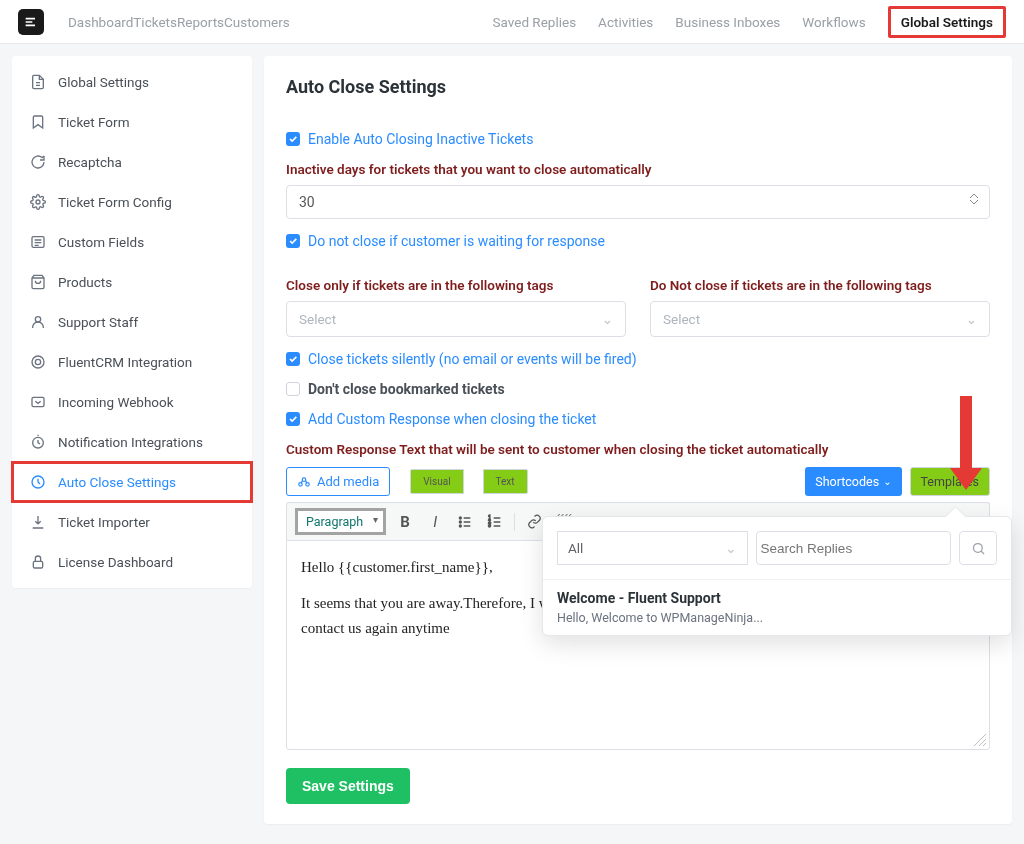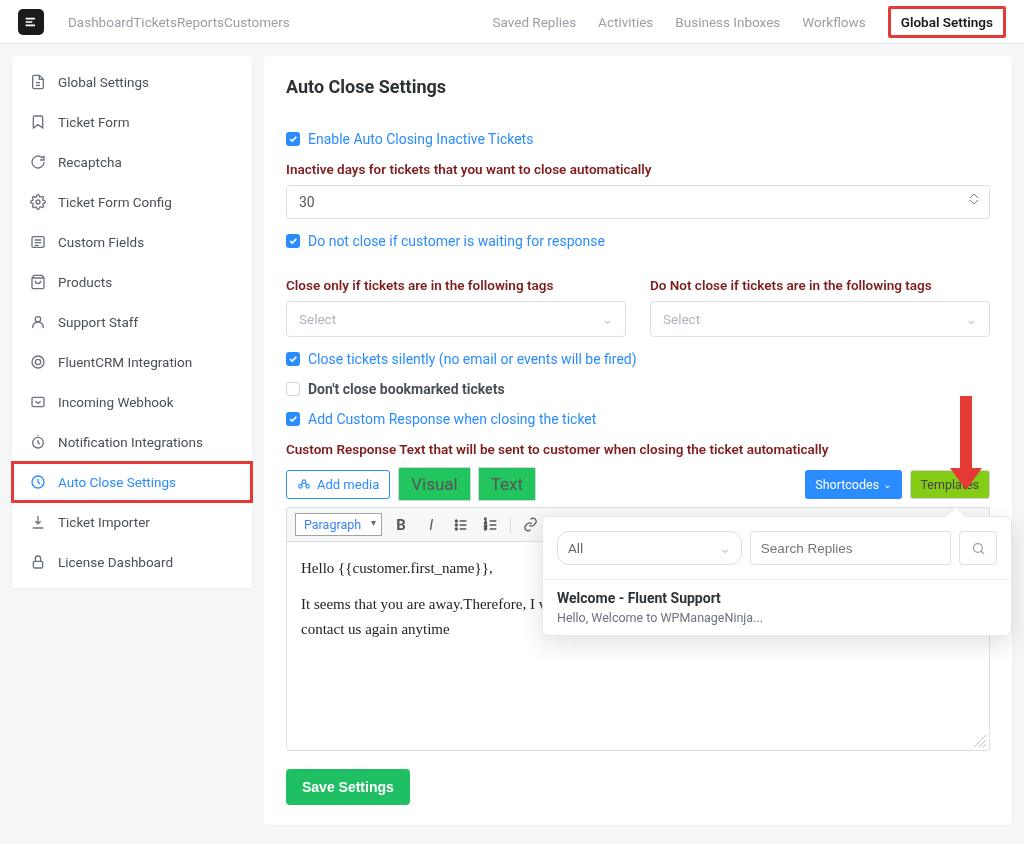--- a/index.html
+++ b/index.html
@@ -27,45 +27,45 @@
   .chk svg { width:10px; height:10px; color:#fff;}
   .chk-label { color: #2a8cff; font-size: 14px; cursor:pointer;}
   .chk-label.plain { color:#495057;font-weight:bold; }
   .field-label { font-size: 13.5px; color: #7f1d1d; font-weight: 600; margin: 14px 0 8px; }
   .num-input { width: 100%; border: 1px solid #dcdfe6; border-radius: 4px; padding: 8px 12px; font-size: 14px; color:#555; position:relative;}
   .num-input .spinner { position:absolute; right:6px; top:50%; transform:translateY(-50%); width:14px; height:18px; display:flex; flex-direction:column; color:#888;}
   .two-col { display:flex; gap:24px; margin-top:4px;}
   .col { flex:1; }
   .select { border:1px solid #dcdfe6; border-radius:4px; padding:9px 12px; color:#adb5bd; display:flex; align-items:center; justify-content:space-between; cursor:pointer; font-size:13.5px;}
   .select .chev { color:#c0c4cc; }
-  .toolbar-row { display:flex; align-items:center; gap:8px; margin:10px 0 0; }
+  .toolbar-row { display:flex; align-items:center; gap:20px; margin:10px 0 0; }
   .btn-media { border:1px solid #2a8cff; color:#2a8cff; background:#fff; padding:6px 10px; border-radius:3px; display:flex; align-items:center; gap:6px; font-size:13px; cursor:pointer;}
-  .tabbtn { border:1px solid #d0d5dd; background:#22c55e; padding:6px 12px; font-size:17px; cursor:pointer; color:#555; border-radius:2px;}
+  .tabbtn { border:1px solid #d0d5dd; background:#84cc16; padding:6px 12px; font-size:10px; cursor:pointer; color:#555; border-radius:2px;}
   .tabbtn.first{ border-top-right-radius:0; border-bottom-right-radius:0;}
   .tabbtn.last{ border-top-left-radius:0; border-bottom-left-radius:0; margin-left:-1px;}
   .toolbar-right { margin-left:auto; display:flex; gap:8px;}
   .pill-blue { background:#2a8cff; color:#fff; padding:6px 10px; border-radius:3px; font-size:12.5px; display:flex; align-items:center; gap:4px; cursor:pointer;}
   .pill-gray { border:1px solid #d0d5dd; background:#84cc16; padding:6px 10px; border-radius:3px; font-size:12.5px; cursor:pointer; color:#444;}
   .editor-toolbar { background:#f6f7f7; border:1px solid #dcdfe6; border-bottom:none; border-radius:3px 3px 0 0; padding:5px 8px; display:flex; align-items:center; gap:8px; margin-top:6px;}
-  .para-select { border:1px solid #a3a3a3; background:#fff; padding:3px 20px 3px 8px; font-size:12.5px; position:relative; cursor:pointer; color:#3b82f6;}
+  .para-select { border:3px solid #a3a3a3; background:#fff; padding:3px 20px 3px 8px; font-size:12.5px; position:relative; cursor:pointer; color:#0f766e;}
   .para-select::after{content:"▾"; position:absolute; right:5px; color:#666; font-size:10px;}
   .tb-icon { width:22px; height:22px; display:flex; align-items:center; justify-content:center; color:#555; cursor:pointer; font-size:15px;}
   .tb-sep { width:1px; height:18px; background:#dcdfe6;}
   .editor-body { border:1px solid #dcdfe6; border-radius:0 0 3px 3px; min-height:210px; padding:14px 14px 6px; font-family: Georgia, serif; font-size:15px; color:#222; line-height:1.7; position:relative; background:#fff;}
   .editor-body p { margin-bottom:10px;}
   .resize-grip { position:absolute; right:3px; bottom:3px; width:12px; height:12px; opacity:.25;}
   .save-btn { background:#1fbf63; color:#fff; border:none; padding:10px 16px; border-radius:4px; font-weight:600; font-size:14px; margin-top:18px; cursor:pointer;}
   .arrow-overlay { position:absolute; right:34px; top:340px; width:24px; height:100px; pointer-events:none; }
   .arrow-overlay .shaft{ position:absolute; left:6px; top:0; width:12px; height:74px; background:#e53935;}
   .arrow-overlay .head{ position:absolute; left:-4px; top:72px; width:0; height:0; border-left:16px solid transparent; border-right:16px solid transparent; border-top:22px solid #e53935;}
   .popover { position:absolute; right:0; top:460px; width:470px; background:#fff; border:1px solid #e5e7eb; border-radius:6px; box-shadow:0 8px 24px rgba(0,0,0,.12); z-index:50;}
   .popover::before{ content:""; position:absolute; top:-8px; right:48px; width:14px; height:14px; background:#fff; border-left:1px solid #e5e7eb; border-top:1px solid #e5e7eb; transform:rotate(45deg);}
   .pop-top { display:flex; gap:8px; padding:14px;}
-  .pop-select { flex:1; border:1px solid #dcdfe6; border-radius:12px; padding:8px 10px; display:flex; align-items:center; justify-content:space-between; color:#606266; font-size:13.5px; cursor:pointer;}
-  .pop-search { flex:1.1; border:1px solid #dcdfe6; border-radius:4px; padding:8px 10px; color:#6d28d9; font-size:13.5px;}
+  .pop-select { flex:1; border:1px solid #dcdfe6; border-radius:0; padding:8px 10px; display:flex; align-items:center; justify-content:space-between; color:#606266; font-size:13.5px; cursor:pointer;}
+  .pop-search { flex:1.1; border:1px solid #dcdfe6; border-radius:4px; padding:8px 4px; color:#6d28d9; font-size:13.5px;}
   .pop-iconbtn{ width:38px; border:1px solid #dcdfe6; border-radius:4px; display:flex; align-items:center; justify-content:center; color:#9aa0a6; cursor:pointer;}
   .pop-item { padding:10px 14px; border-top:1px solid #f0f0f0; cursor:pointer;}
   .pop-item .title{ font-weight:700; color:#2c3338; font-size:14px; margin-bottom:4px;}
   .pop-item .snip{ color:#6b7280; font-size:12.5px;}
   svg{display:block;}
 </style>
 </head>
 <body>
 
 <div class="topnav">

